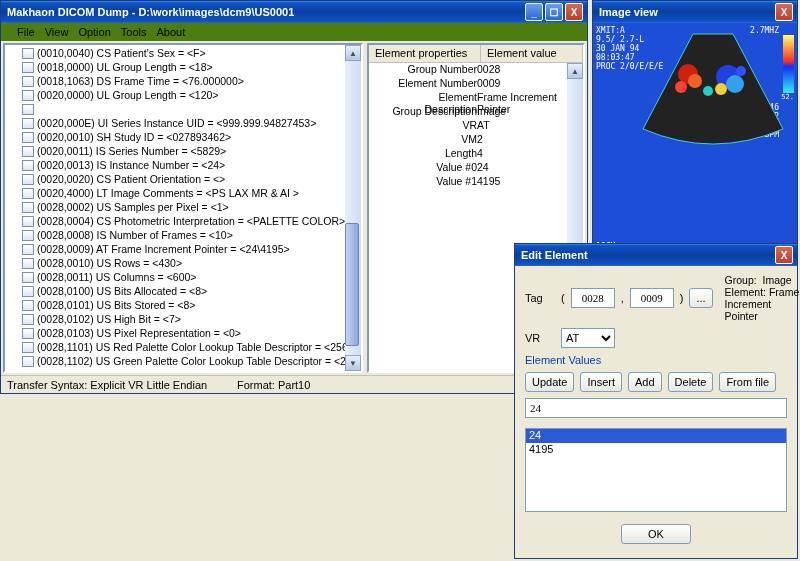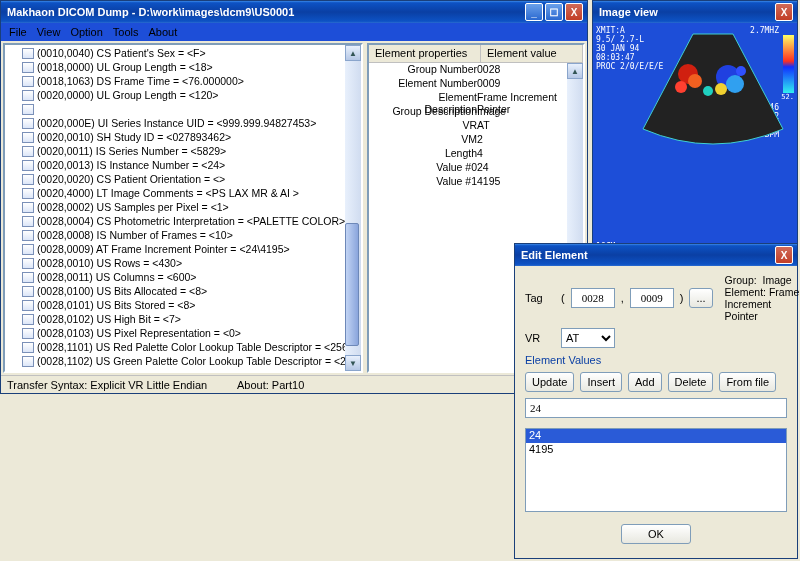--- a/index.html
+++ b/index.html
@@ -37,23 +37,23 @@
     border: 1px solid #fff;
     border-radius: 2px;
     color: white;
     font-size: 10px; font-weight: bold;
     display: flex; align-items: center; justify-content: center;
   }
   .winbtn.blue {
     background: linear-gradient(to bottom, #6aa0ea, #2a68d0);
   }
   .menubar {
-    height: 18px; background: #1d4ed8;
+    height: 18px; background: #4d7c0f;
     display: flex; align-items: center;
-    padding: 0 8px; gap: 10px;
+    padding: 0 16px; gap: 10px;
     font-size: 11px;
   }
   .menuitem { cursor: default; }
   .main-body {
     flex: 1; display: flex; padding: 2px; gap: 4px; overflow: hidden;
   }
   .panel {
     border: 2px solid #7f9db9;
     border-right-color: #fff; border-bottom-color: #fff;
     background: #fff;
@@ -310,21 +310,21 @@
         </div>
       <div class="vscroll" style="position:absolute;right:0;top:18px;bottom:0;">
         <div class="scrollbtn">▲</div>
         <div class="scrolltrack"></div>
         <div class="scrollbtn">▼</div>
       </div>
     </div>
   </div>
   <div class="statusbar">
     <div class="cell">Transfer Syntax: Explicit VR Little Endian</div>
-    <div class="cell">About: Part10</div>
+    <div class="cell">Format: Part10</div>
   </div>
 </div>
 
 <div class="window" style="left:592px;top:0;width:206px;height:307px;">
   <div class="titlebar">
     <span class="title-text">Image view</span>
     <div class="winbtns">
         <div class="winbtn">X</div>
       </div>
   </div>

